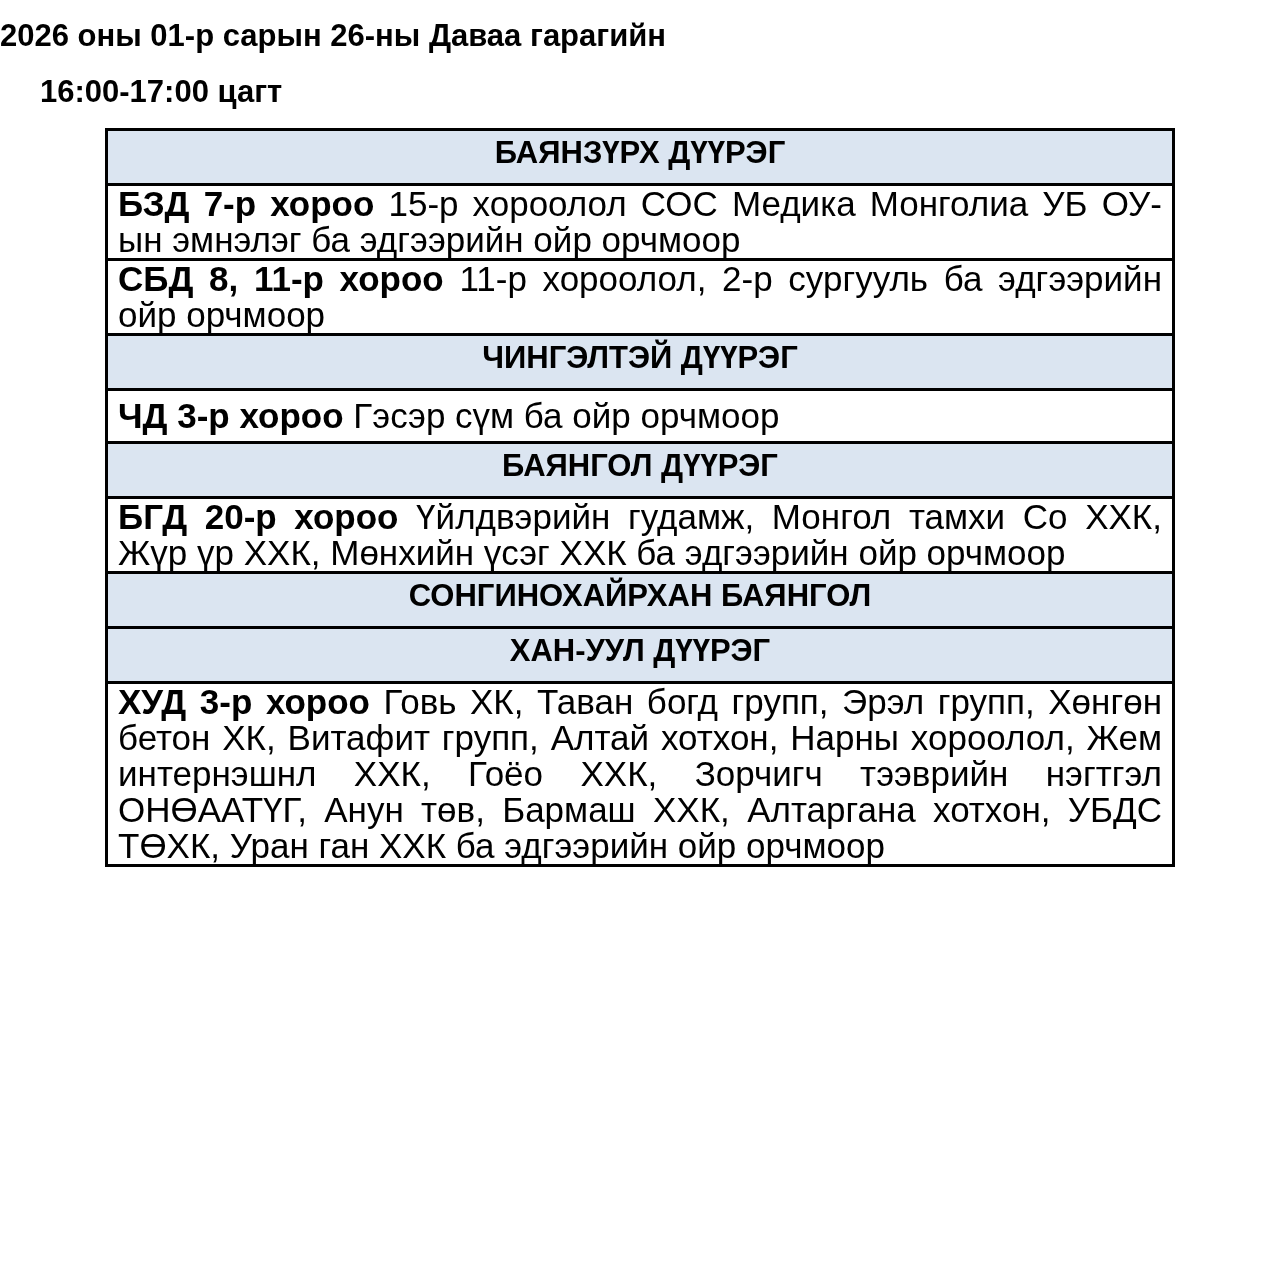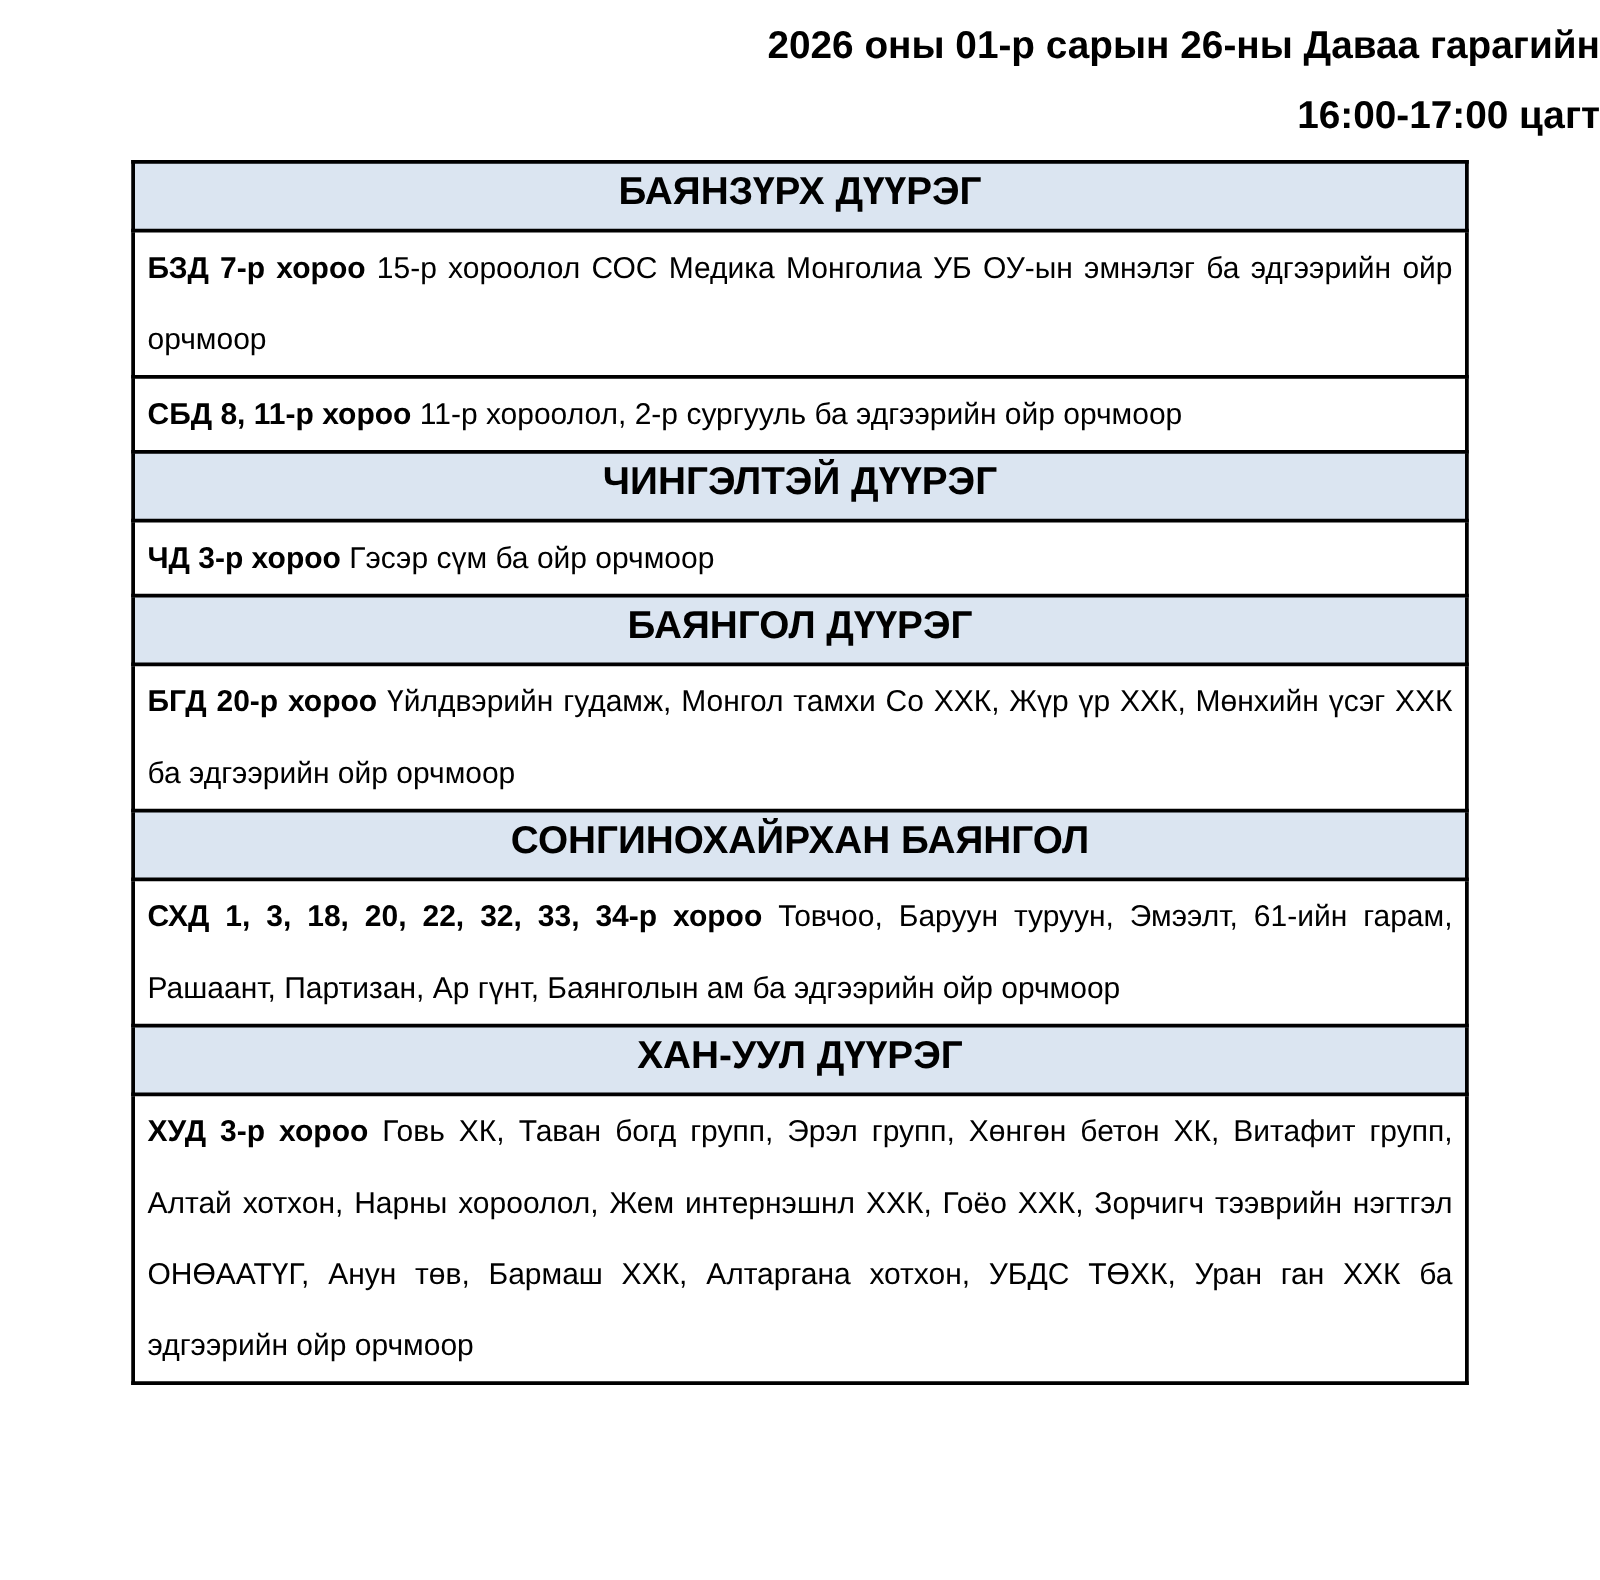--- a/index.html
+++ b/index.html
@@ -11,21 +11,21 @@
   }
   .page {
     width: 1280px;
     height: 1264px;
     box-sizing: border-box;
     padding-top: 16px;
     background: #ffffff;
     overflow: hidden;
   }
   .title-line {
-    text-align: right;
+    text-align: left;
     font-weight: bold;
     font-size: 31px;
     line-height: 40px;
   }
   .title-line + .title-line {
     margin-top: 16px;
     padding-left: 40px;
   }
   table.schedule {
     border-collapse: collapse;
@@ -42,22 +42,22 @@
     background: #dbe5f1;
     font-weight: bold;
     font-size: 31px;
     text-align: center;
     vertical-align: middle;
     height: 55px;
     padding: 0 6px 8px 6px;
   }
   td.district-entry {
     background: #ffffff;
-    font-size: 24px;
-    line-height: 57px;
+    font-size: 35px;
+    line-height: 36px;
     text-align: justify;
     vertical-align: middle;
     height: 53px;
     padding: 0 10px 0 10px;
   }
   .entry-khoroo-prefix {
     font-weight: bold;
   }
 </style>
 </head>
@@ -87,23 +87,20 @@
         <tr>
           <td class="district-header">БАЯНГОЛ ДҮҮРЭГ</td>
         </tr>
         <tr>
           <td class="district-entry"><span class="entry-khoroo-prefix">БГД 20-р хороо</span> <span>Үйлдвэрийн гудамж, Монгол тамхи Со ХХК, Жүр үр ХХК, Мөнхийн үсэг ХХК ба эдгээрийн ойр орчмоор</span></td>
         </tr>
         <tr>
           <td class="district-header">СОНГИНОХАЙРХАН БАЯНГОЛ</td>
         </tr>
         <tr>
-          <td class="district-entry"><span class="entry-khoroo-prefix">СХД 1, 3, 18, 20, 22, 32, 33, 34-р хороо</span> <span>Товчоо, Баруун туруун, Эмээлт, 61-ийн гарам, Рашаант, Партизан, Ар гүнт, Баянголын ам ба эдгээрийн ойр орчмоор</span></td>
-        </tr>
-        <tr>
           <td class="district-header">ХАН-УУЛ ДҮҮРЭГ</td>
         </tr>
         <tr>
           <td class="district-entry"><span class="entry-khoroo-prefix">ХУД 3-р хороо</span> <span>Говь ХК, Таван богд групп, Эрэл групп, Хөнгөн бетон ХК, Витафит групп, Алтай хотхон, Нарны хороолол, Жем интернэшнл ХХК, Гоёо ХХК, Зорчигч тээврийн нэгтгэл ОНӨААТҮГ, Анун төв, Бармаш ХХК, Алтаргана хотхон, УБДС ТӨХК, Уран ган ХХК ба эдгээрийн ойр орчмоор</span></td>
         </tr>
       </tbody>
   </table>
 </div>
 
 </body></html>

